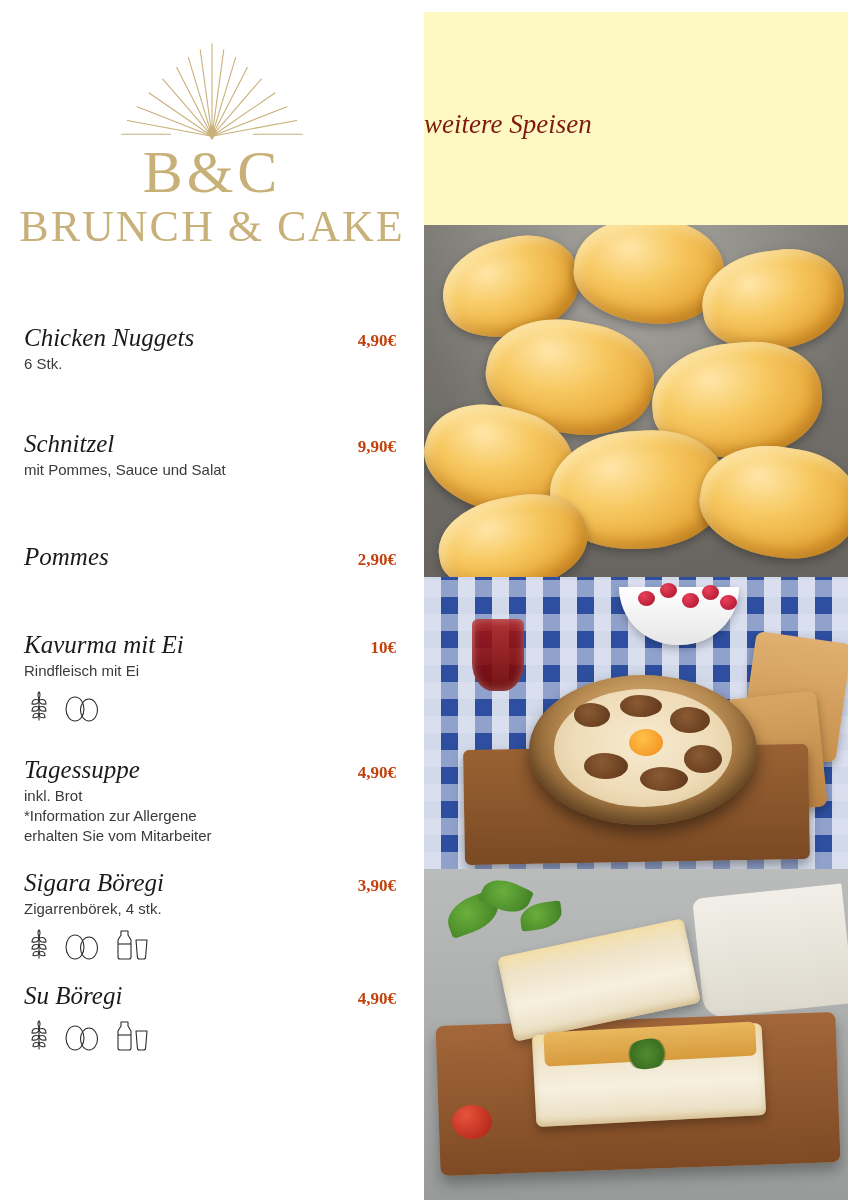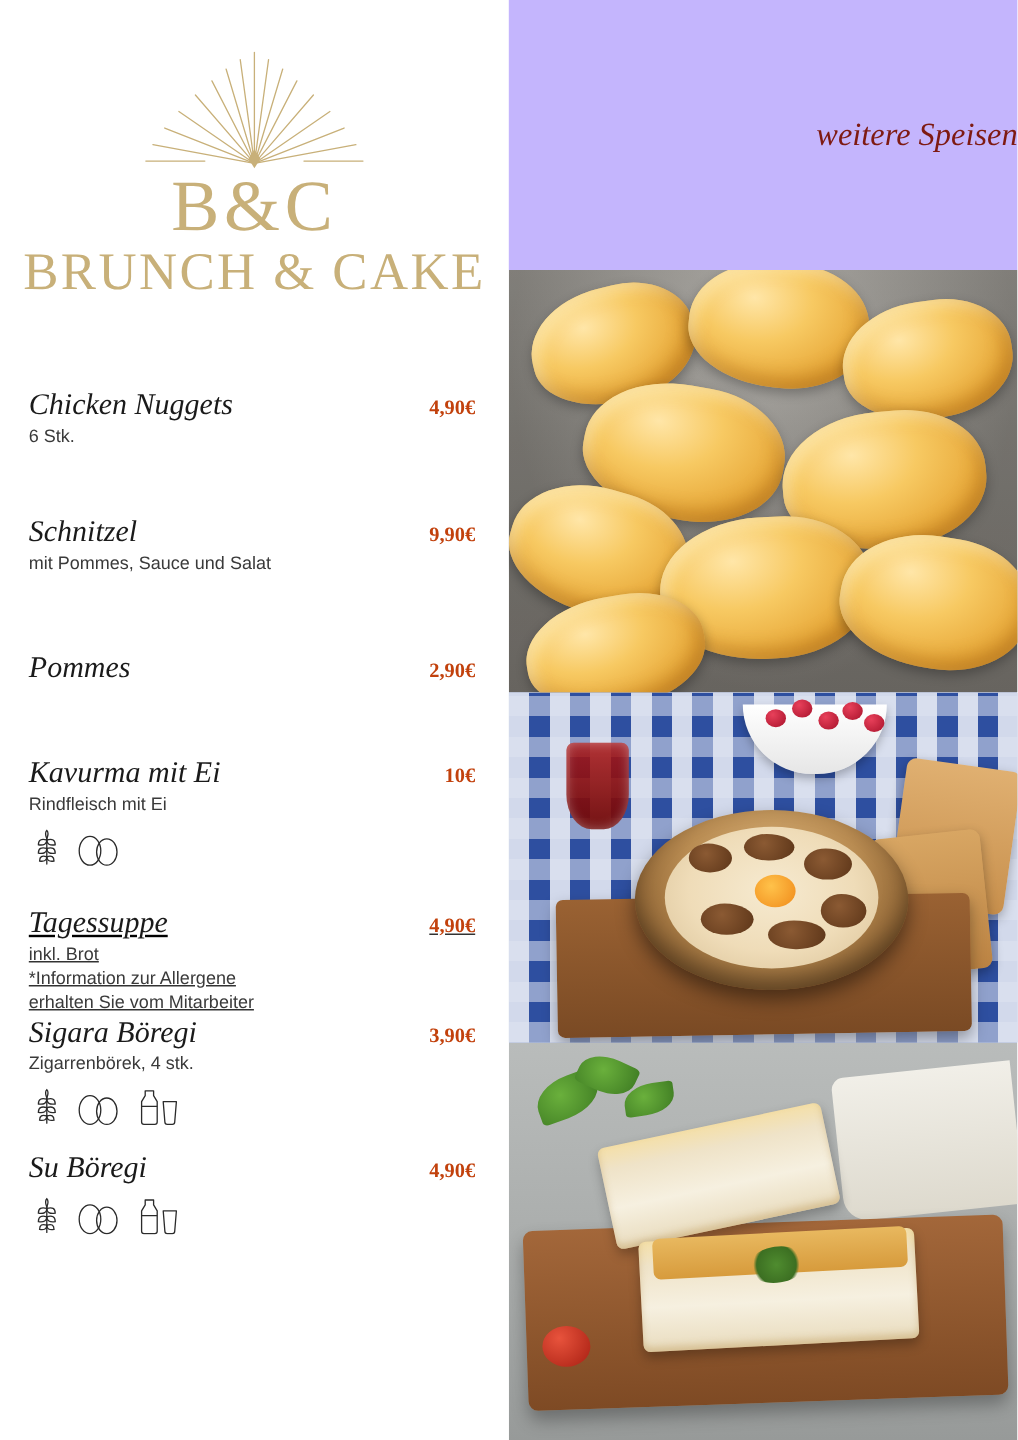--- a/index.html
+++ b/index.html
@@ -98,26 +98,26 @@
   .allergens svg { display: block; }
 
   
   .right {
     position: absolute;
     left: 424px; top: 0;
     width: 424px; height: 1200px;
   }
   .right-header {
     position: absolute;
-    left: 0; top: 0;
+    left: 0; top: 12px;
     width: 424px; height: 225px;
-    background: #c4b5fd;
+    background: #fef9c3;
     display: flex;
     align-items: center;
-    justify-content: flex-end;
+    justify-content: flex-start;
   }
   .right-header-title {
     font-family: "Liberation Serif", serif;
     font-style: italic;
     font-size: 27px;
     color: #7e1a12;
   }
 
   .photo {
     position: absolute;
@@ -282,21 +282,21 @@
           </svg>
           <svg width="38" height="30" viewBox="0 0 38 30">
             <g stroke="#2b2b2b" stroke-width="1.1" fill="none">
               <ellipse cx="12" cy="17" rx="9" ry="12"></ellipse>
               <ellipse cx="26" cy="18" rx="8.5" ry="11"></ellipse>
             </g>
           </svg>
         </div>
       </div>
 
-      <div class="item" style="text-decoration:underline;">
+      <div class="item" style="margin-bottom:22px;">
         <div class="item-head">
           <span class="item-name">Tagessuppe</span>
           <span class="item-price">4,90€</span>
         </div>
         <div class="item-desc" style="white-space:pre-line;">inkl. Brot
 *Information zur Allergene
 erhalten Sie vom Mitarbeiter</div>
       </div>
 
       <div class="item" style="margin-bottom:22px;">

